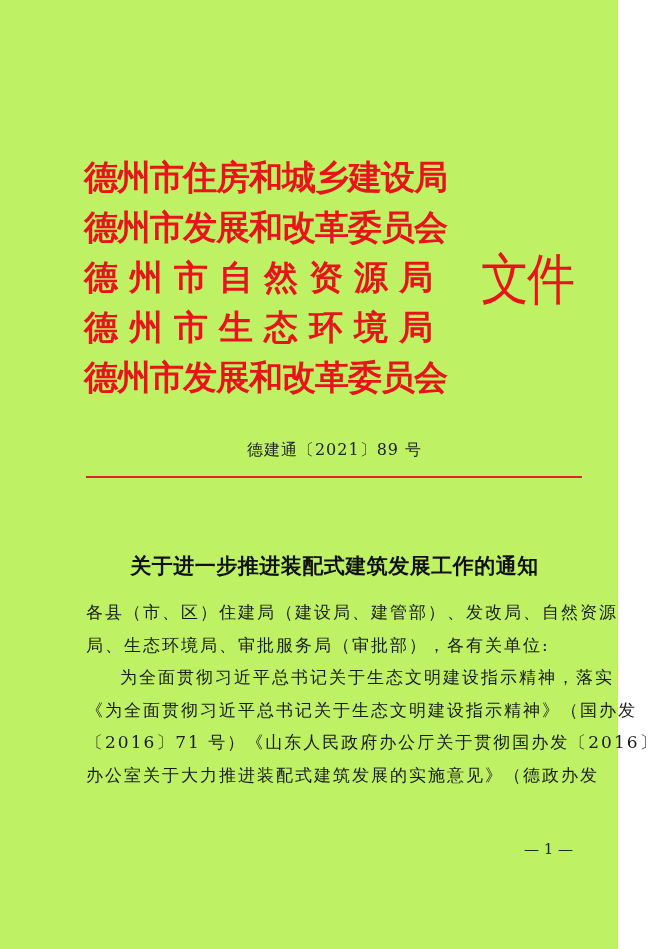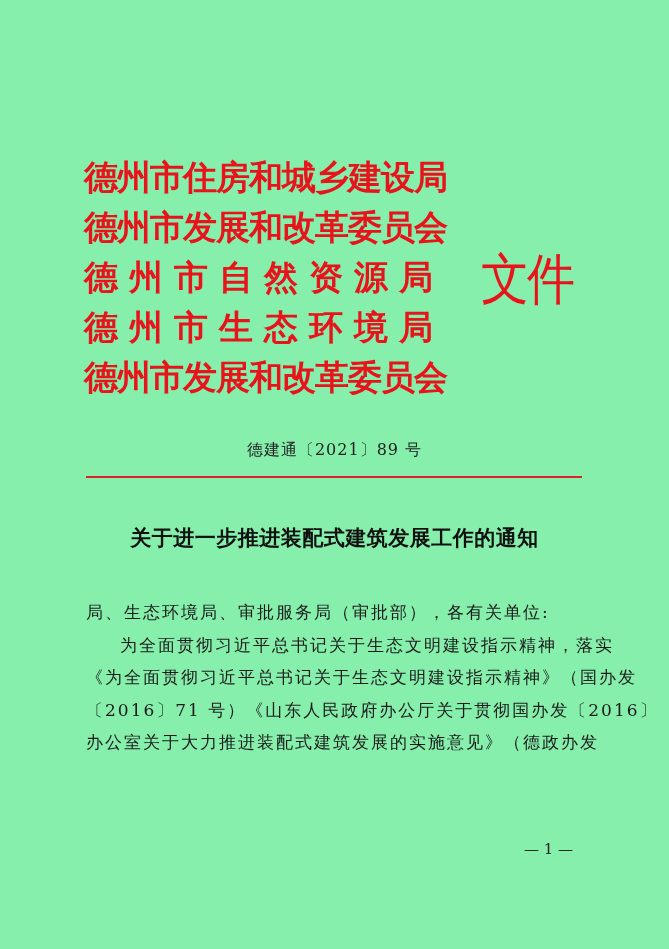--- a/index.html
+++ b/index.html
@@ -10,22 +10,22 @@
     body {
       width: 669px;
       height: 949px;
       position: relative;
       overflow: hidden;
       font-family: "DejaVu Serif", "Liberation Serif", serif;
     }
     .page {
       position: absolute;
       left: 0; top: 0;
-      width: 669px; height: 949px;
-      background: #86efac;
+      width: 618px; height: 949px;
+      background: #bef264;
     }
     .header-block {
       position: absolute;
       left: 84px;
       top: 152px;
       width: 395px;
     }
     .agency-line {
       color: #e8141c;
       font-family: "DejaVu Sans", "Liberation Sans", sans-serif;
@@ -69,21 +69,21 @@
       left: 86px;
       top: 476px;
       width: 496px;
       height: 2px;
       background: #d9252a;
     }
     .title {
       position: absolute;
       left: 0;
       width: 669px;
-      top: 524px;
+      top: 552px;
       text-align: center;
       font-family: "DejaVu Sans", "Liberation Sans", sans-serif;
       font-weight: bold;
       font-size: 21px;
       color: #111111;
       letter-spacing: 0.5px;
     }
     .body-text {
       position: absolute;
       left: 86px;
@@ -130,20 +130,21 @@
 
   <div class="wenjian">文件</div>
 
   <div class="doc-number">德建通〔2021〕89 号</div>
 
   <div class="red-rule"></div>
 
   <div class="title">关于进一步推进装配式建筑发展工作的通知</div>
 
   <div class="body-text">
+    <span class="line">各县（市、区）住建局（建设局、建管部）、发改局、自然资源</span>
     <span class="line" style="text-align:left;text-align-last:left;">局、生态环境局、审批服务局（审批部），各有关单位:</span>
     <span class="line indent">为全面贯彻习近平总书记关于生态文明建设指示精神，落实</span>
     <span class="line">《为全面贯彻习近平总书记关于生态文明建设指示精神》（国办发</span>
     <span class="line">〔2016〕71 号）《山东人民政府办公厅关于贯彻国办发〔2016〕</span>
     <span class="line">办公室关于大力推进装配式建筑发展的实施意见》（德政办发</span>
   </div>
 
   <div class="page-number">— 1 —</div>
 
 </div>

